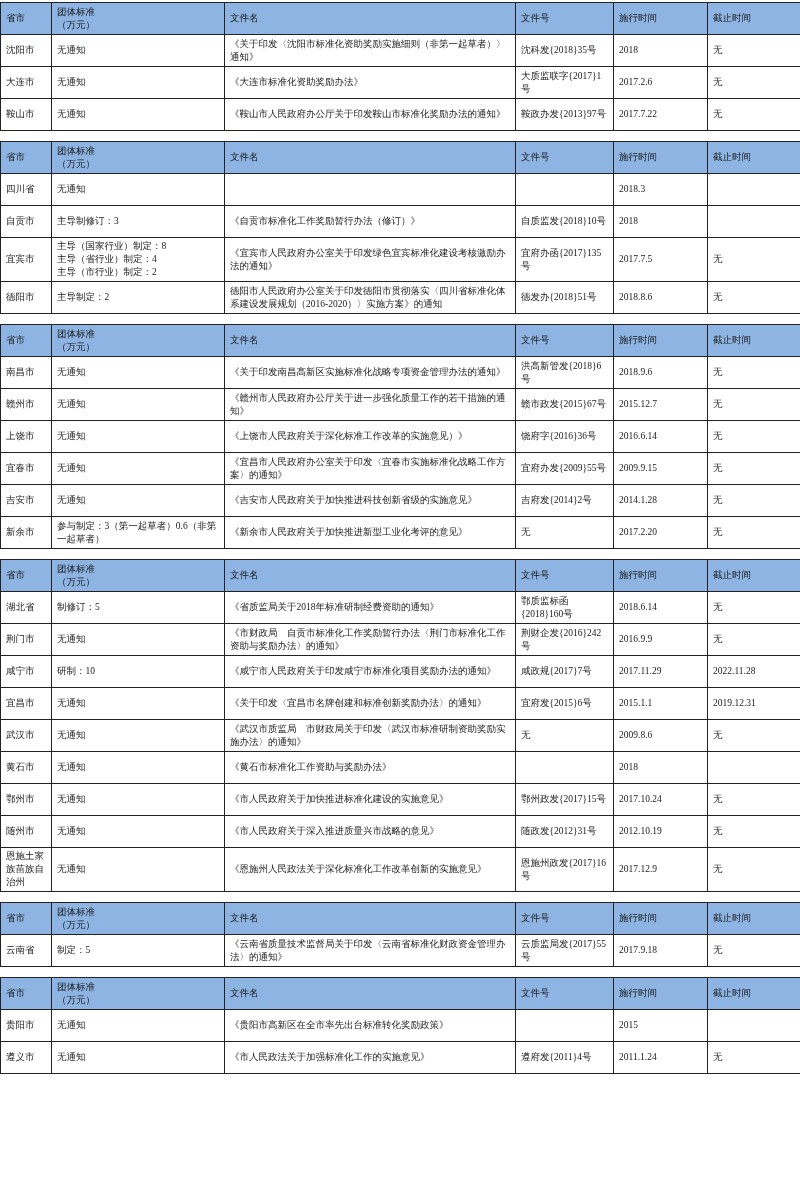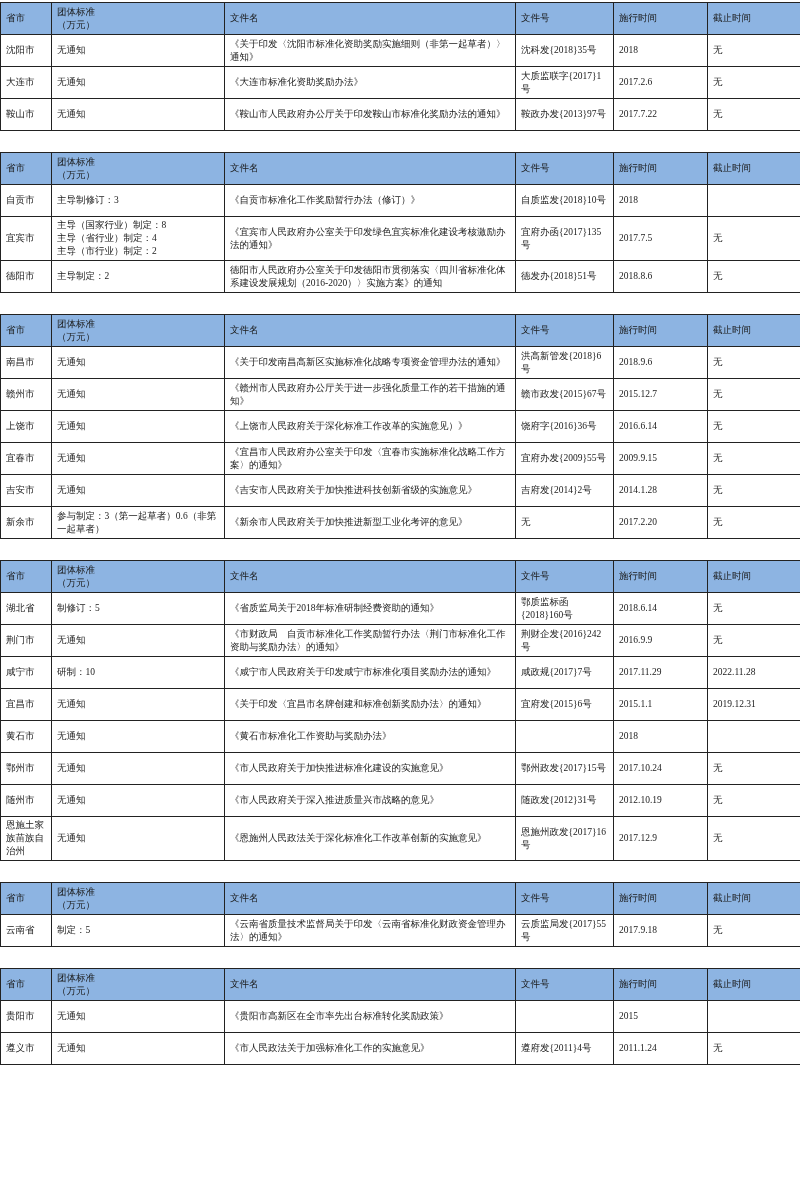--- a/index.html
+++ b/index.html
@@ -7,21 +7,21 @@
     width:800px;
     font-family:"Liberation Serif","DejaVu Serif",serif;
     font-size:9.5px;
     color:#1a1a1a;
   }
   #tables{padding-top:2px;}
   table{
     border-collapse:collapse;
     table-layout:fixed;
     width:800px;
-    margin:0 0 21px 0;
+    margin:0 0 10px 0;
   }
   table:last-of-type{margin-bottom:0;}
   th,td{
     border:1px solid #222222;
     padding:2px 5px;
     line-height:13px;
     text-align:left;
     vertical-align:middle;
     font-weight:normal;
     white-space:pre-line;
@@ -101,20 +101,28 @@
             <th>团体标准
 （万元）</th>
             <th>文件名</th>
             <th>文件号</th>
             <th>施行时间</th>
             <th>截止时间</th>
           </tr>
         </thead>
         <tbody>
           <tr>
+            <td>四川省</td>
+            <td>无通知</td>
+            <td></td>
+            <td></td>
+            <td>2018.3</td>
+            <td></td>
+          </tr>
+          <tr>
             <td>自贡市</td>
             <td>主导制修订：3</td>
             <td>《自贡市标准化工作奖励暂行办法（修订）》</td>
             <td>自质监发{2018}10号</td>
             <td>2018</td>
             <td></td>
           </tr>
           <tr>
             <td>宜宾市</td>
             <td>主导（国家行业）制定：8
@@ -253,20 +261,28 @@
           </tr>
           <tr>
             <td>宜昌市</td>
             <td>无通知</td>
             <td>《关于印发〈宜昌市名牌创建和标准创新奖励办法〉的通知》</td>
             <td>宜府发{2015}6号</td>
             <td>2015.1.1</td>
             <td>2019.12.31</td>
           </tr>
           <tr>
+            <td>武汉市</td>
+            <td>无通知</td>
+            <td>《武汉市质监局　市财政局关于印发〈武汉市标准研制资助奖励实施办法〉的通知》</td>
+            <td>无</td>
+            <td>2009.8.6</td>
+            <td>无</td>
+          </tr>
+          <tr>
             <td>黄石市</td>
             <td>无通知</td>
             <td>《黄石市标准化工作资助与奖励办法》</td>
             <td></td>
             <td>2018</td>
             <td></td>
           </tr>
           <tr>
             <td>鄂州市</td>
             <td>无通知</td>

